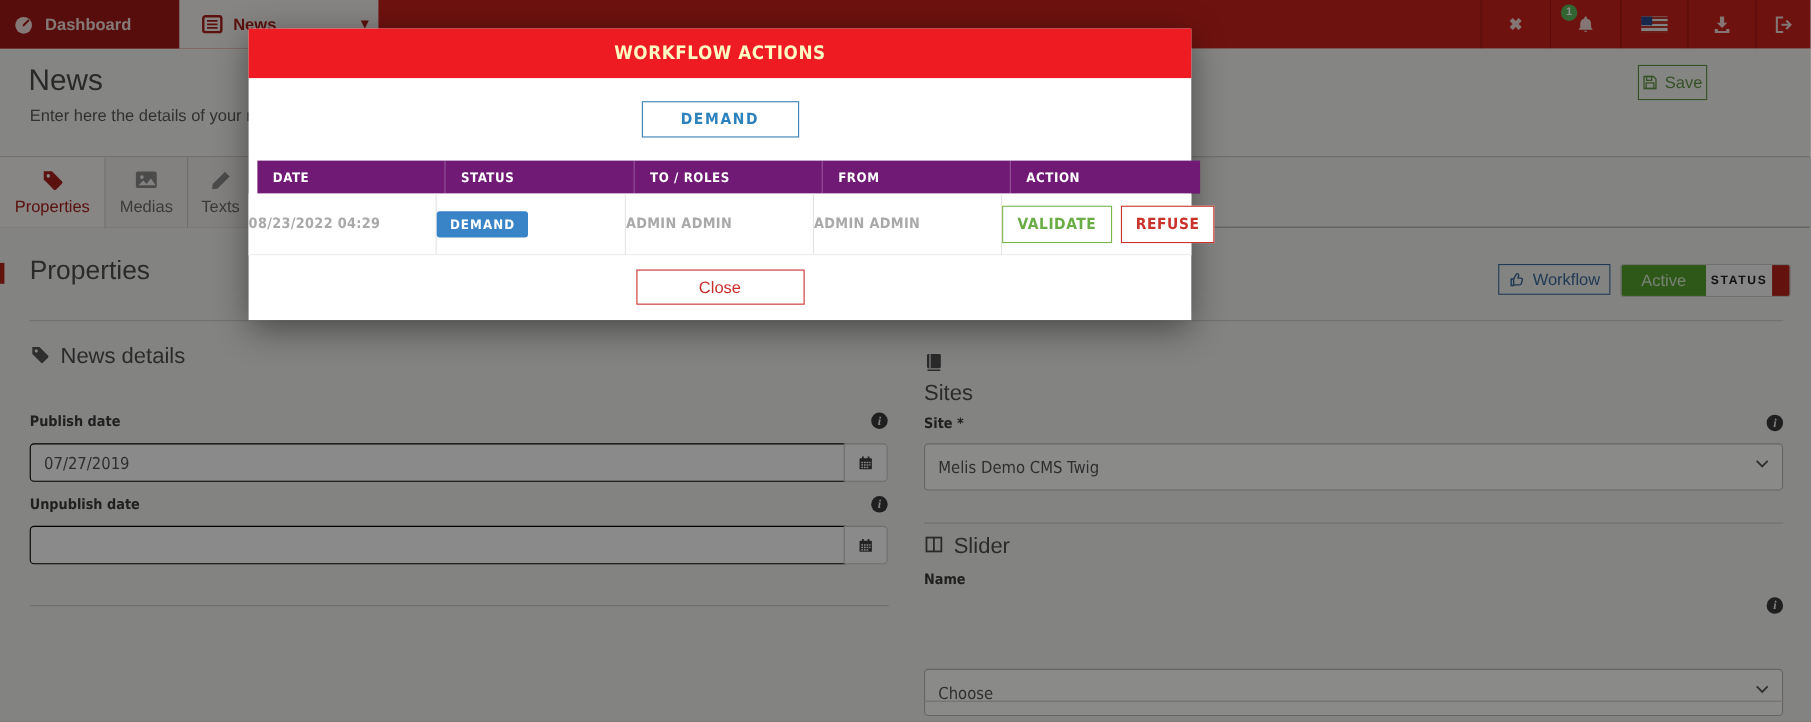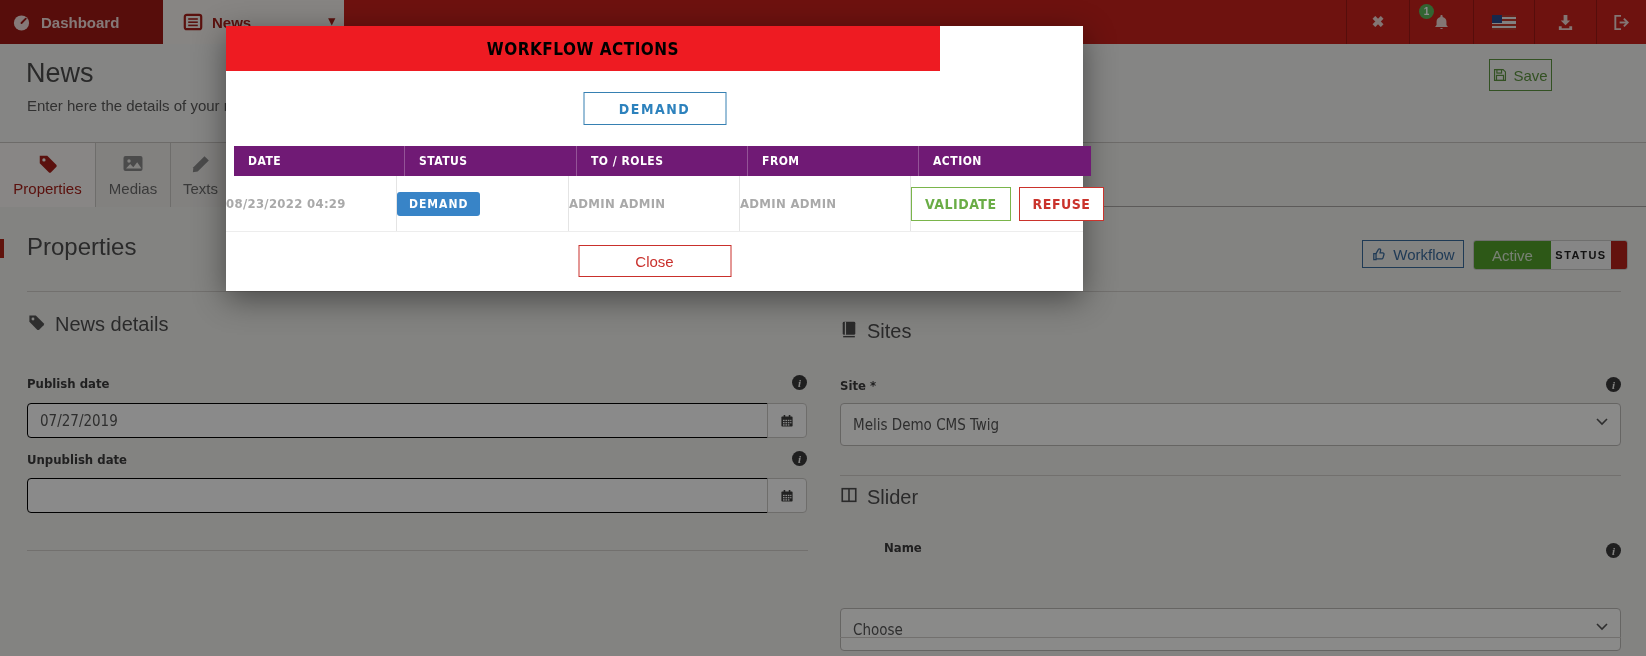--- a/index.html
+++ b/index.html
@@ -58,21 +58,21 @@
          font-size:15px;color:#555;padding:0 12px;outline:none;}
   .addon{box-sizing:border-box;width:40px;height:35px;background:#fcfcfb;border:1px solid #c9c7c4;border-left:1px solid #c9c7c4;
          border-radius:0 4px 4px 0;margin-left:-1px;display:flex;align-items:center;justify-content:center;color:#3e3e3e;cursor:pointer;}
   .select{box-sizing:border-box;height:43px;background:#fbfbfa;border:1px solid #bbb8b5;border-radius:4px;
           display:flex;align-items:center;padding:0 12px;font-size:15px;color:#555;cursor:pointer;position:relative;}
   .select .chev{position:absolute;right:12px;top:14px;}
 
   
   .backdrop{left:0;top:0;width:1646px;height:656px;background:rgba(0,0,0,0.45);z-index:50;}
   .modal{left:226px;top:26px;width:857px;height:265px;background:#fff;z-index:100;box-shadow:0 8px 30px rgba(0,0,0,0.45);}
-  .m-head{left:0;top:0;width:714px;height:45px;background:#ee1b22;color:#000000;display:flex;align-items:center;justify-content:center;
+  .m-head{left:0;top:0;width:857px;height:45px;background:#ee1b22;color:#fef9c3;display:flex;align-items:center;justify-content:center;
           font-size:17px;font-weight:bold;letter-spacing:.5px;}
   .demand-btn{left:50%;transform:translateX(-50%);top:66px;width:143px;height:33px;border:1px solid #3680b2;background:#fff;
               color:#2d82bd;font-size:14px;font-weight:bold;letter-spacing:1.5px;}
   .thead{left:8px;top:120px;width:857px;height:30px;background:#701a75;display:flex;}
   .th{box-sizing:border-box;display:flex;align-items:center;padding-left:14px;color:#fff;font-size:12px;font-weight:bold;
       letter-spacing:.5px;border-right:1px solid rgba(255,255,255,0.25);}
   .trow{left:0;top:150px;width:857px;height:56px;background:#fff;display:flex;border-bottom:1px solid #ededed;box-sizing:border-box;}
   .td{box-sizing:border-box;display:flex;align-items:center;border-right:1px solid #e4e4e4;
       color:#a9a9a9;font-size:13px;font-weight:bold;letter-spacing:.3px;}
   .c1{width:171px;}.c2{width:172px;}.c3{width:171px;}.c4{width:171px;}.c5{width:172px;border-right:none;}
@@ -267,21 +267,21 @@
             <rect x="14" y="11.3" width="1.5" height="1.6"></rect>
             <rect x="5" y="14.1" width="2" height="1.6"></rect>
             <rect x="8" y="14.1" width="2" height="1.6"></rect>
             <rect x="11" y="14.1" width="2" height="1.6"></rect>
           </g>
         </svg>
     </span>
   </div>
   <div class="abs divider" style="left:27px;top:550px;width:781px;"></div>
 
-  <div class="abs h3" style="left:840px;top:320px;">
+  <div class="abs h3" style="left:840px;top:320px;flex-direction:column;">
     <span style="color:#4e4e4e">
       <svg width="18" height="18" viewBox="0 0 20 20">
           <rect x="3" y="2" width="14" height="14.5" rx="1.5" fill="currentColor"></rect>
           <rect x="5.4" y="2" width="1.3" height="14.5" fill="#efeeec"></rect>
           <path d="M3.5 18.5h13" stroke="currentColor" stroke-width="1.6"></path>
         </svg>
     </span>
     <span>Sites</span>
   </div>
   <div class="abs fieldlabel cond" style="left:840px;top:378px;">Site *</div>
@@ -298,21 +298,21 @@
 
   <div class="abs h3" style="left:840px;top:486px;">
     <span style="color:#4e4e4e">
       <svg width="18" height="18" viewBox="0 0 20 20">
           <rect x="2.5" y="3" width="15" height="14" fill="none" stroke="currentColor" stroke-width="1.8"></rect>
           <line x1="10" y1="3" x2="10" y2="17" stroke="currentColor" stroke-width="1.8"></line>
         </svg>
     </span>
     <span>Slider</span>
   </div>
-  <div class="abs fieldlabel cond" style="left:840px;top:540px;margin-left:44px;">Name</div>
+  <div class="abs fieldlabel cond" style="left:840px;top:520px;">Name</div>
   <div class="abs info" style="left:1606px;top:543px;">i</div>
   <div class="abs select cond" style="left:840px;top:565px;width:781px;">
     <span>Choose</span>
     <span class="chev">
       <svg width="12" height="8" viewBox="0 0 12 8">
           <path d="M1 1l5 5 5-5" fill="none" stroke="#555" stroke-width="1.6"></path>
         </svg>
     </span>
   </div>
   <div class="abs divider" style="left:840px;top:637px;width:781px;"></div>

